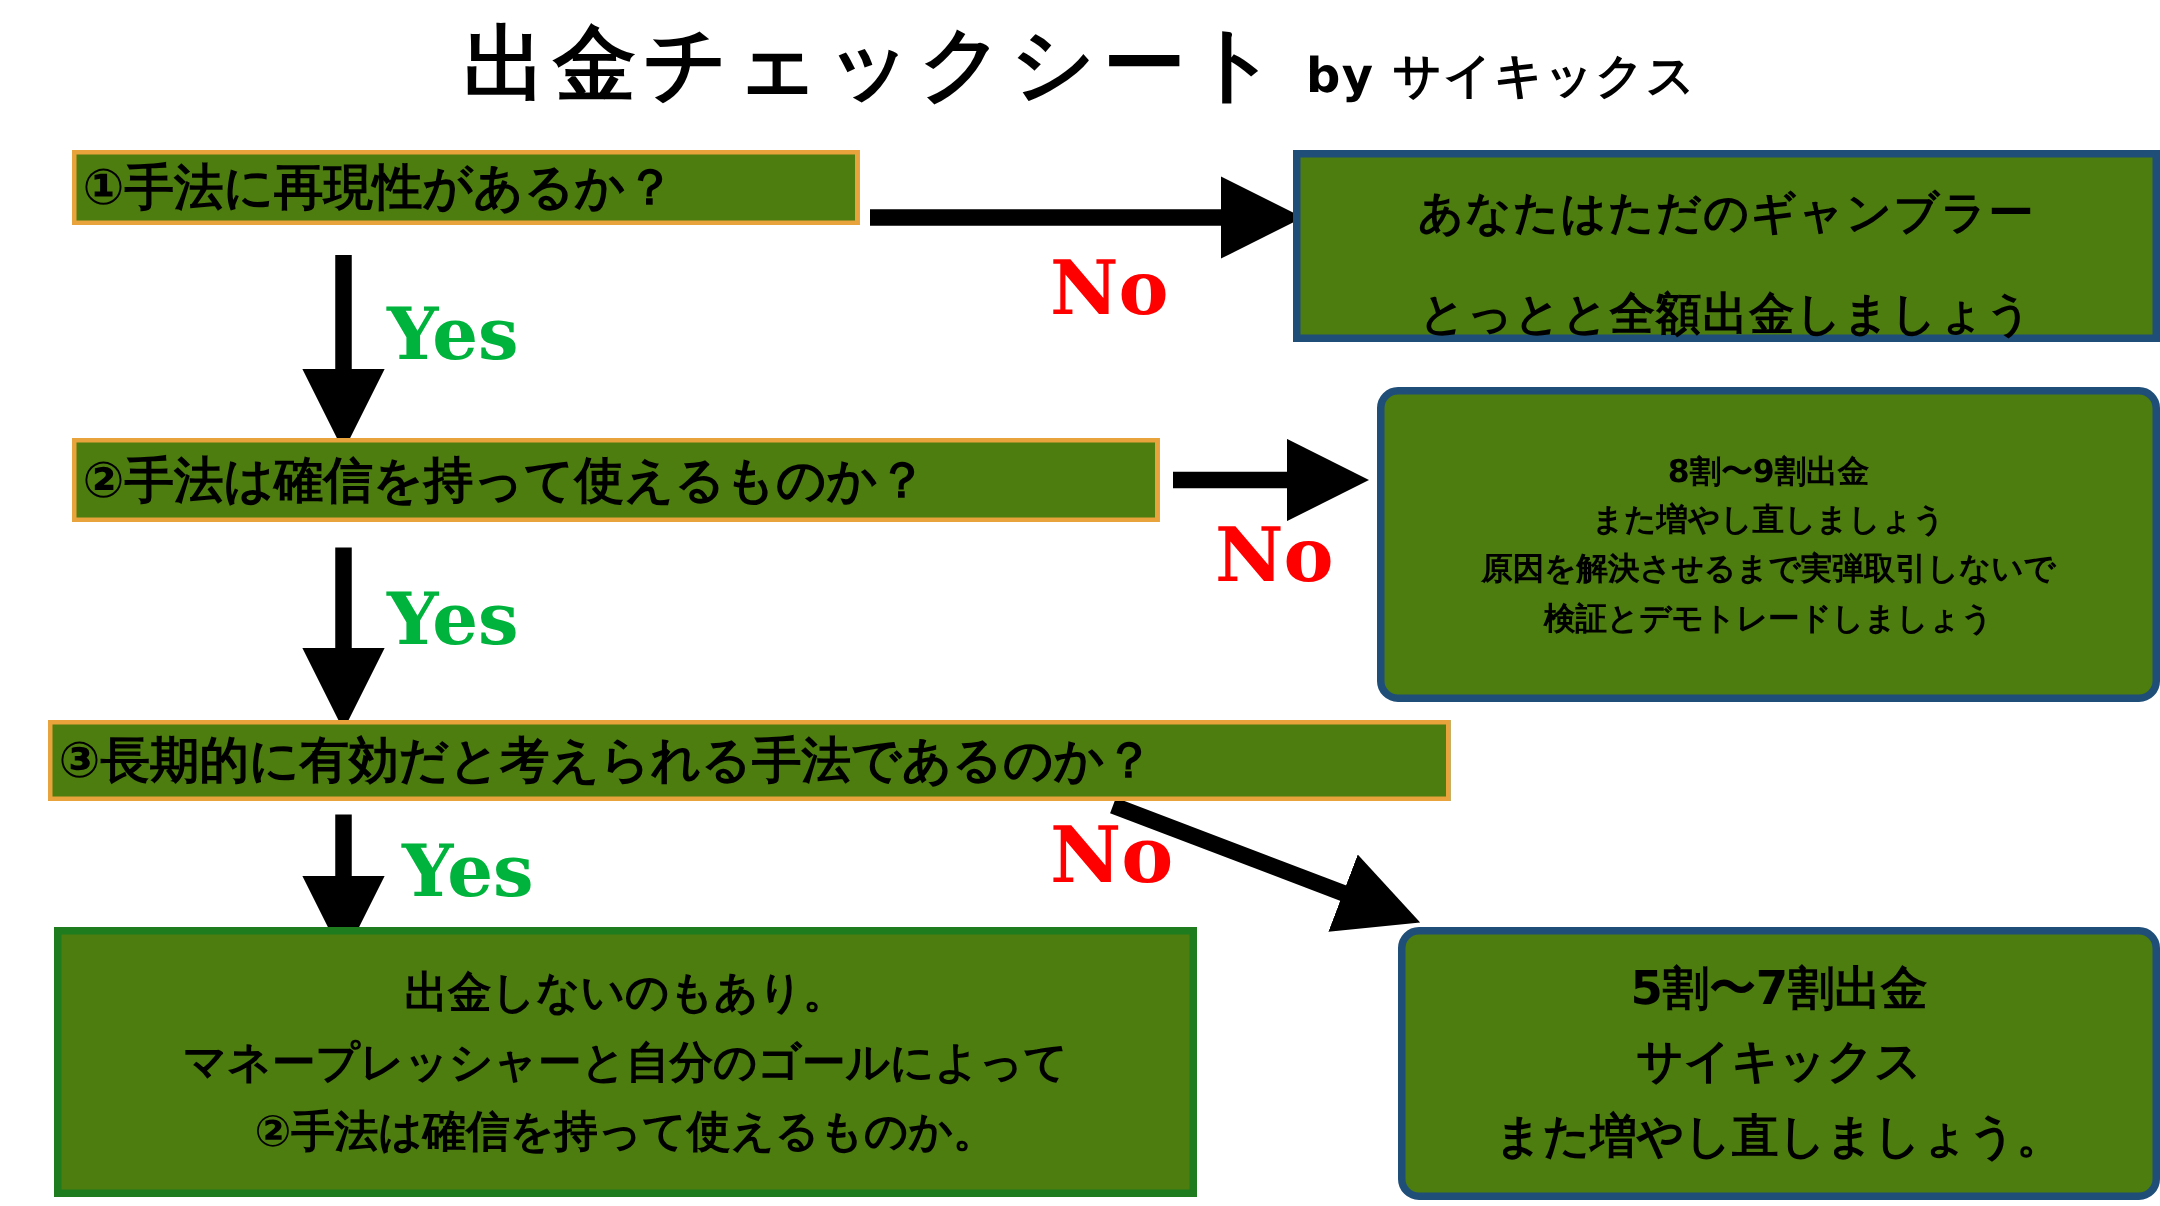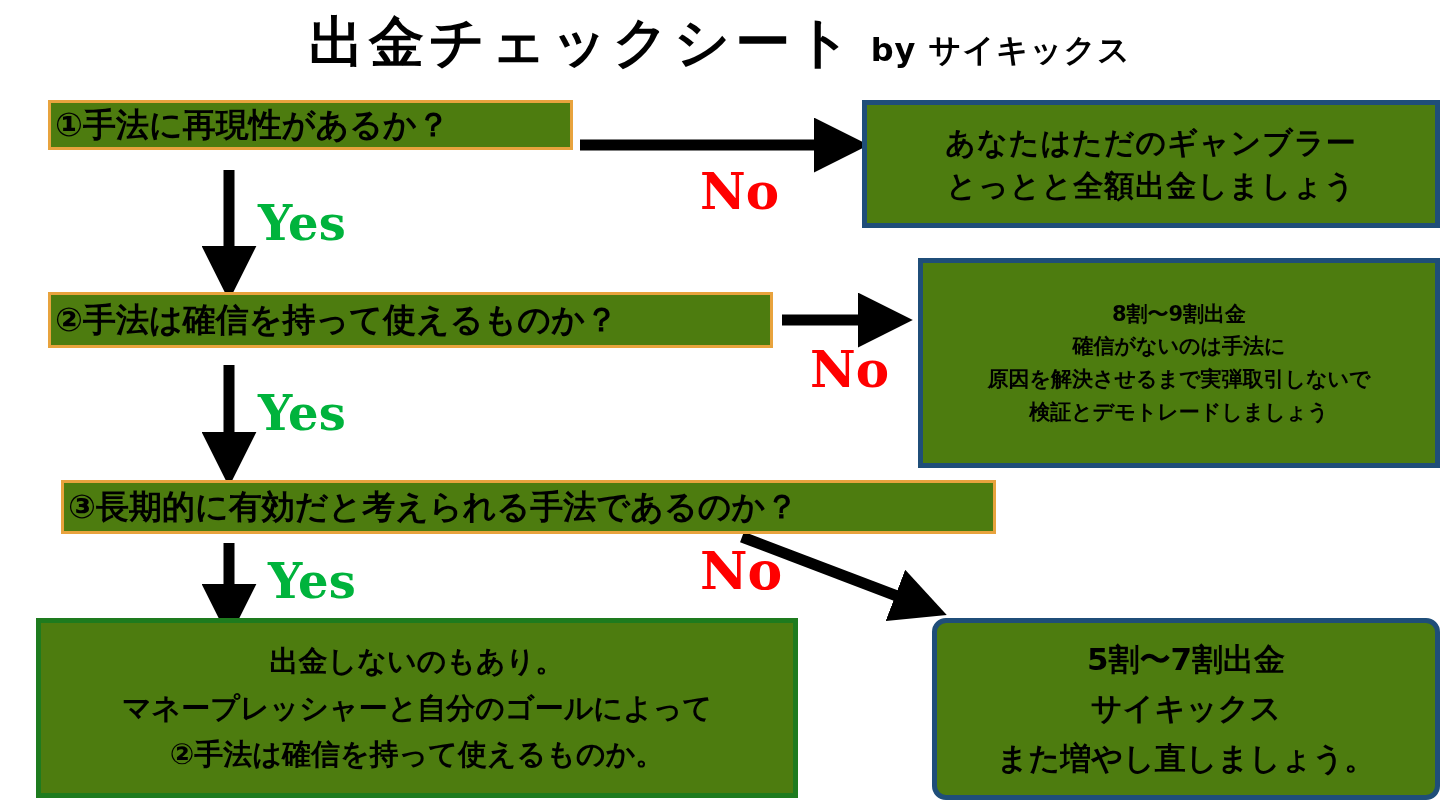--- a/index.html
+++ b/index.html
@@ -47,28 +47,28 @@
     padding-left:4px;
   }
   .out-blue{border:5px solid #1F4E79;}
   .out-green{border:5px solid #1E7B1E;}
 
   .line{display:block;line-height:1.25;}
 
   
   #q1{left:48px;top:100px;width:525px;height:50px;}
   #q2{left:48px;top:292px;width:725px;height:56px;}
-  #q3{left:61px;top:480px;width:935px;height:54px;}
+  #q3{left:32px;top:480px;width:935px;height:54px;}
 
   #out1{left:862px;top:100px;width:578px;height:128px;
         font-size:30px;font-weight:bold;letter-spacing:1px;}
-  #out1 .line{line-height:1.45;}
+  #out1 .line{line-height:1.45;margin-top:24px;}
 
   #out2{left:918px;top:258px;width:522px;height:210px;
-        font-size:21px;font-weight:bold;letter-spacing:0px;}
+        font-size:21px;font-weight:bold;letter-spacing:0px;border-radius:14px;}
   #out2 .line{line-height:1.55;}
 
   #out3{left:36px;top:618px;width:762px;height:180px;
         font-size:29px;font-weight:bold;}
   #out3 .line{line-height:1.6;}
 
   #out4{left:932px;top:618px;width:508px;height:182px;
         font-size:31px;font-weight:bold;border-radius:14px;}
   #out4 .line{line-height:1.6;}
 
@@ -134,21 +134,21 @@
     <span>③長期的に有効だと考えられる手法であるのか？</span>
   </div>
 
   <div id="out1" class="box out-blue">
     <span class="line">あなたはただのギャンブラー</span>
     <span class="line">とっとと全額出金しましょう</span>
   </div>
 
   <div id="out2" class="box out-blue">
     <span class="line">8割〜9割出金</span>
-    <span class="line">確信がないのは手法に</span>
+    <span class="line">また増やし直しましょう</span>
     <span class="line">原因を解決させるまで実弾取引しないで</span>
     <span class="line">検証とデモトレードしましょう</span>
   </div>
 
   <div id="out3" class="box out-green">
     <span class="line">出金しないのもあり。</span>
     <span class="line">マネープレッシャーと自分のゴールによって</span>
     <span class="line">②手法は確信を持って使えるものか。</span>
   </div>
 

